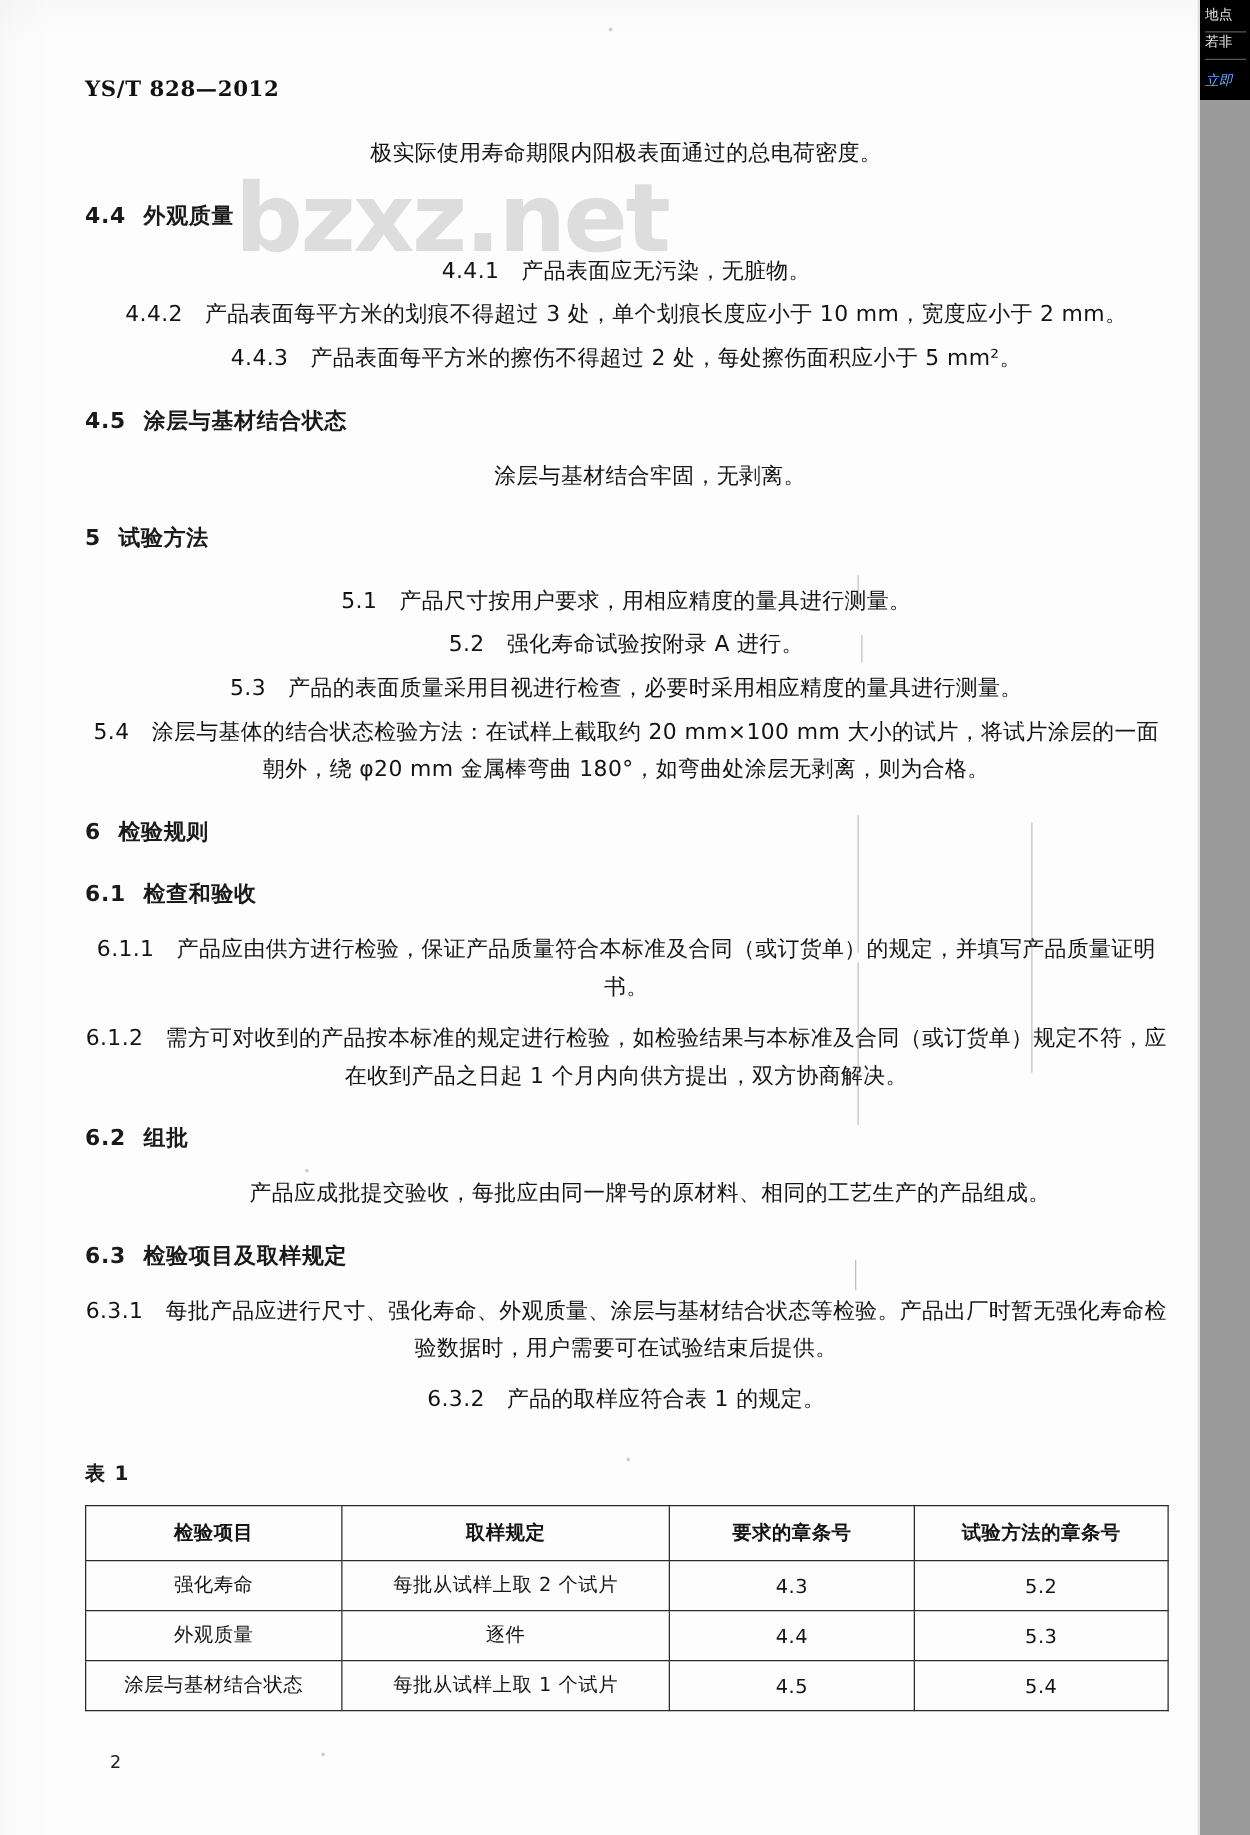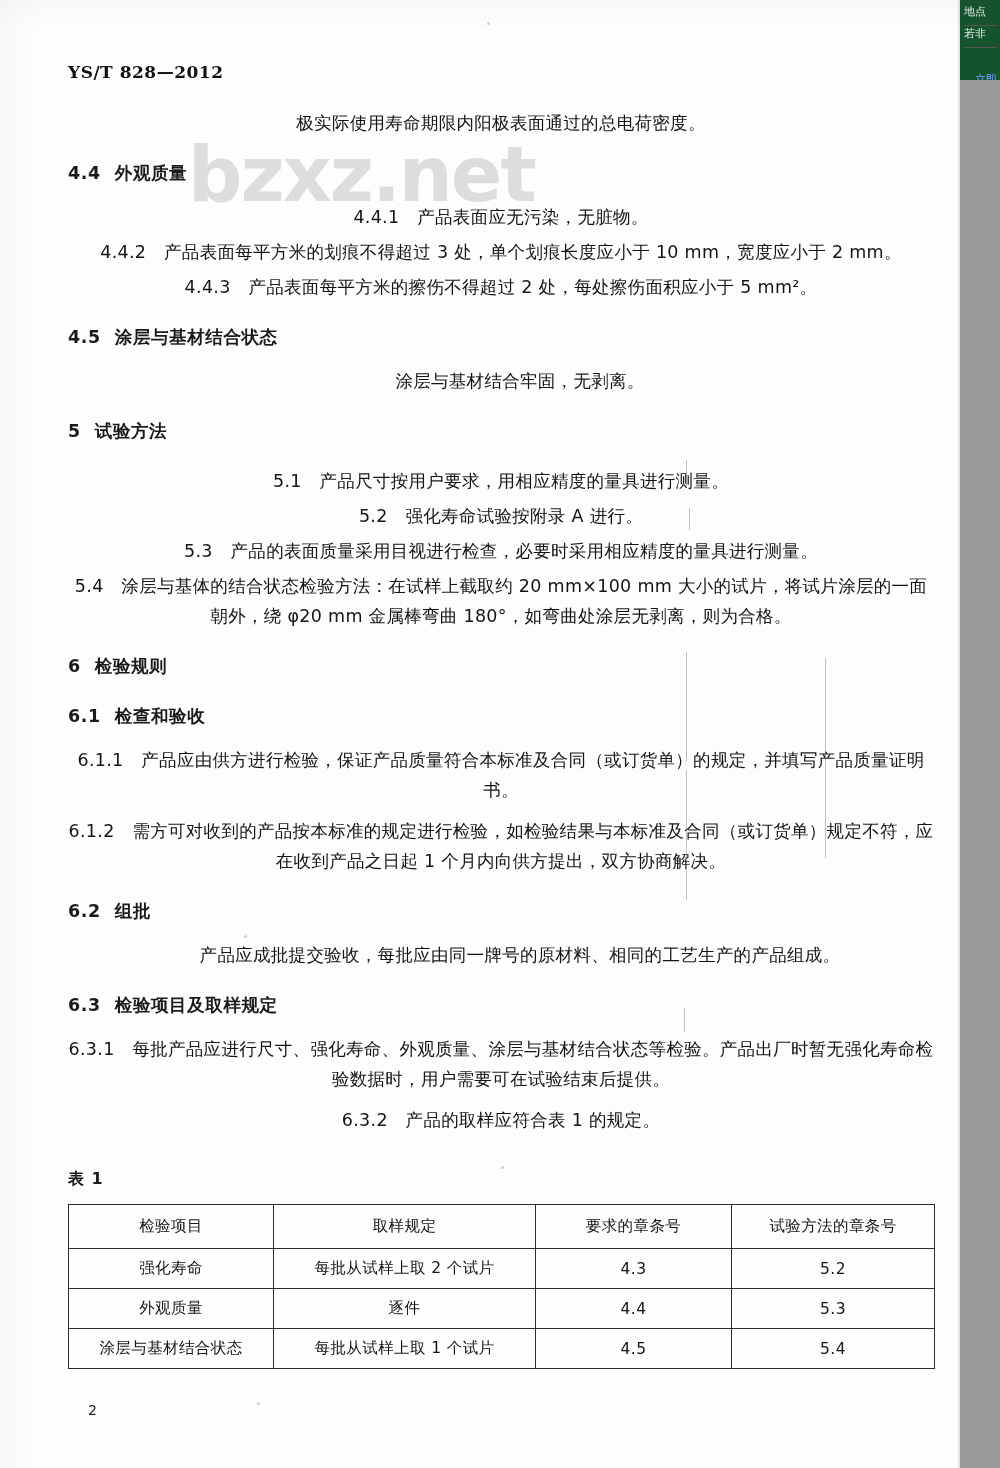--- a/index.html
+++ b/index.html
@@ -95,21 +95,21 @@
   table.spec td, table.spec th {
     border: 1px solid #2b2b2b;
     text-align: center;
     font-size: 15.5px;
     padding: 9px 4px;
     font-weight: 400;
     letter-spacing: 0.4px;
     color: #141414;
   }
   table.spec th {
-    font-weight: 400;
+    font-weight: 700;
     padding: 11px 4px;
   }
   .col0 { width: 205px; }
   .col1 { width: 262px; }
   .col2 { width: 196px; }
   .col3 { width: 203px; }
   .pagenum {
     position: absolute;
     left: 88px;
     top: 1402px;
@@ -129,34 +129,35 @@
     border-radius: 50%;
     pointer-events: none;
   }
   
   .overlay {
     position: absolute;
     right: 0;
     top: 0;
     width: 40px;
     height: 80px;
-    background: #14532d;
+    background: #000000;
     color: #e9e9e9;
     font-size: 11px;
     line-height: 15px;
     padding: 4px 3px 0 4px;
     box-sizing: border-box;
     overflow: hidden;
   }
   .overlay .line { white-space: nowrap; }
   .overlay .linkline {
     color: #6fa8ff;
-    text-align: right;
-    margin-top: 24px;
+    text-align: left;
+    margin-top: 9px;
     font-size: 11px;
+    font-style: italic;
   }
   .overlay-sep {
     border-top: 1px solid #565656;
     margin-top: 6px;
   }
   
   .edge-strip {
     position: absolute;
     right: 0;
     top: 80px;

